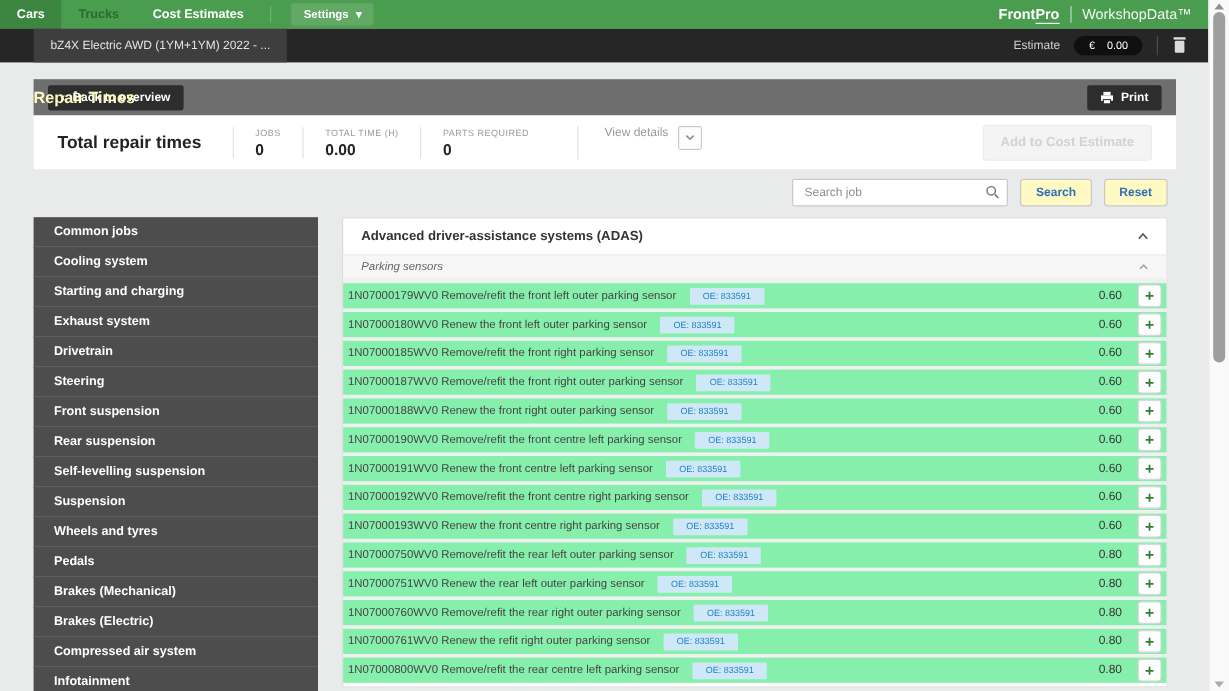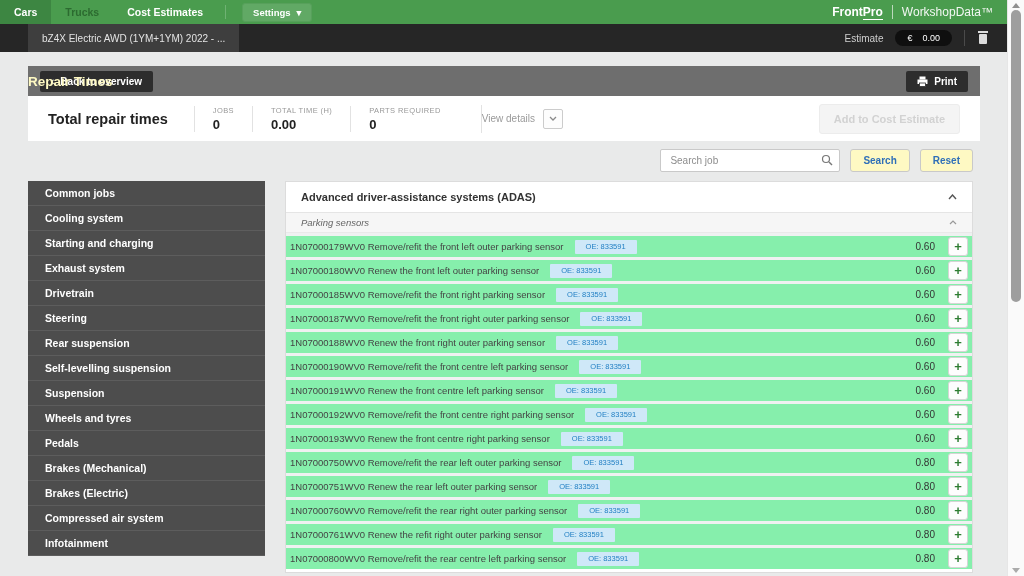--- a/index.html
+++ b/index.html
@@ -49,22 +49,22 @@
     gap:6px; cursor:pointer; }
   .page-title { position:absolute; left:0; right:0; text-align:left; color:#fef9c3;
     font-size:13.5px; font-weight:bold; pointer-events:none; }
   .print-btn { margin-left:auto; z-index:1; }
 
   .statsband { height:45px; background:#fff; display:flex; align-items:center; padding:0 20px; }
   .stats-title { font-size:14.5px; font-weight:bold; color:#222; margin-right:26px; }
   .stat { padding:0 18px; border-left:1px solid #e2e2e2; }
   .stat-label { font-size:7.5px; color:#999; letter-spacing:.4px; margin-bottom:2px; }
   .stat-value { font-size:13px; font-weight:bold; color:#222; }
-  .view-details { display:flex; align-items:center; gap:8px; margin-left:22px;
-    border-left:1px solid #e2e2e2; height:28px; }
+  .view-details { display:flex; align-items:flex-start; gap:8px; margin-left:22px;
+    border-left:1px solid #e2e2e2; padding-left:22px; height:28px; }
   .view-details .vd-label { font-size:10px; color:#9a9a9a; }
   .vd-box { width:20px; height:20px; border:1px solid #ccc; border-radius:2px; background:#fdfdfd;
     display:flex; align-items:center; justify-content:center; cursor:pointer; }
   .disabled-btn { margin-left:auto; background:#f4f4f4; border:1px solid #ececec; color:#d2d2d2;
     font-size:11px; font-weight:bold; border-radius:3px; padding:8px 14px; cursor:default; }
 
   .searchrow { margin-top:6px; height:26px; display:flex; align-items:center;
     justify-content:flex-end; padding-right:7px; gap:10px; }
   .search-wrap { position:relative; }
   .search-input { width:180px; height:23px; border:1px solid #c9c9c9; border-radius:2px;
@@ -217,20 +217,21 @@
   <div class="side-item">Cooling system</div>
 
   <div class="side-item">Starting and charging</div>
 
   <div class="side-item">Exhaust system</div>
 
   <div class="side-item">Drivetrain</div>
 
   <div class="side-item">Steering</div>
 
+  <div class="side-item">Front suspension</div>
 
   <div class="side-item">Rear suspension</div>
 
   <div class="side-item">Self-levelling suspension</div>
 
   <div class="side-item">Suspension</div>
 
   <div class="side-item">Wheels and tyres</div>
 
   <div class="side-item">Pedals</div>

